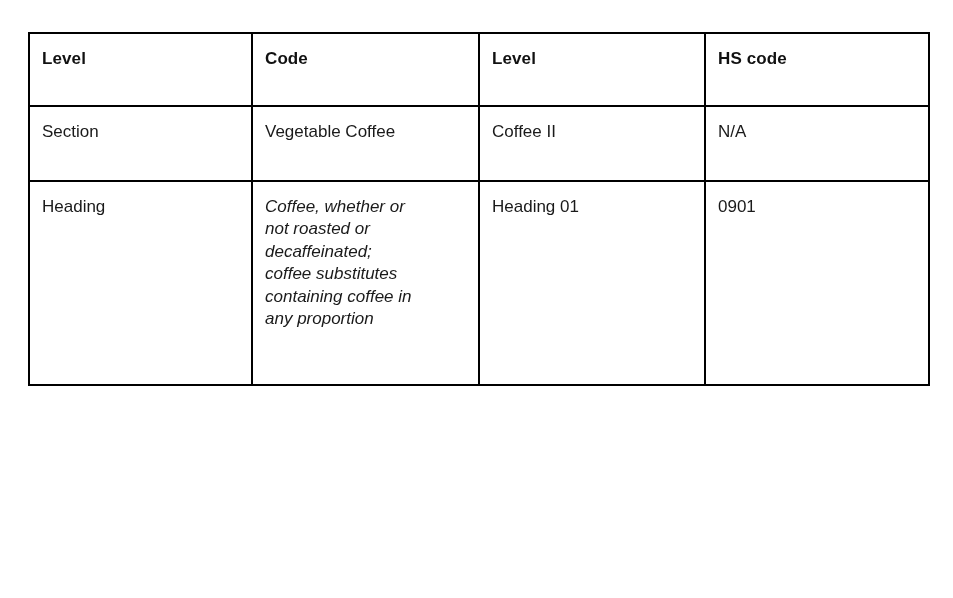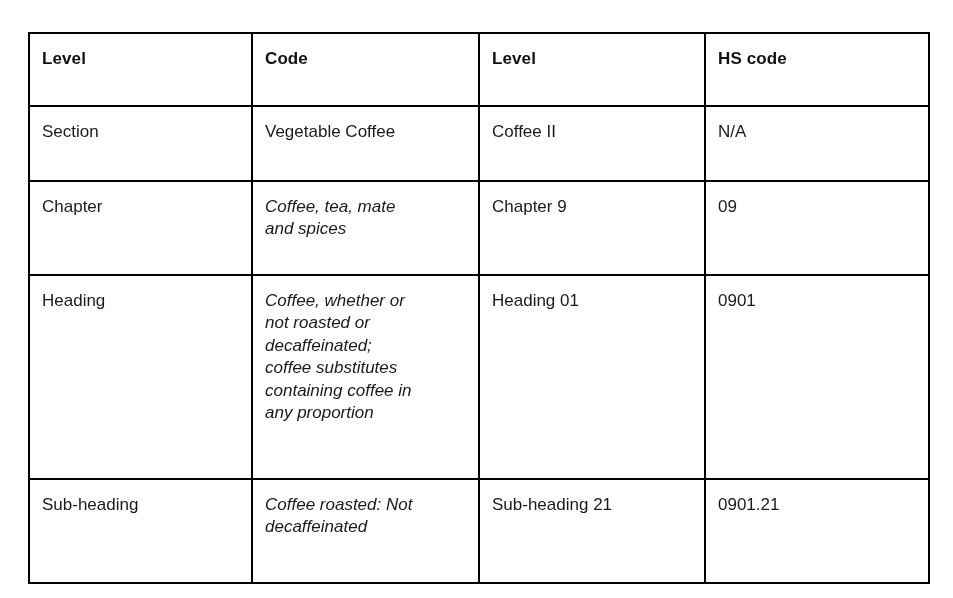--- a/index.html
+++ b/index.html
@@ -104,35 +104,20 @@
           <span class="cell-text">Vegetable Coffee</span>
         </td>
         <td>
           <span class="cell-text">Coffee II</span>
         </td>
         <td>
           <span class="cell-text">N/A</span>
         </td>
       </tr>
 
-      <tr class="row-chapter">
-        <td>
-          <span class="cell-text">Chapter</span>
-        </td>
-        <td class="cell-italic">
-          <span class="cell-text">Coffee, tea, mate
-and spices</span>
-        </td>
-        <td>
-          <span class="cell-text">Chapter 9</span>
-        </td>
-        <td>
-          <span class="cell-text">09</span>
-        </td>
-      </tr>
 
       <tr class="row-heading">
         <td>
           <span class="cell-text">Heading</span>
         </td>
         <td class="cell-italic">
           <span class="cell-text">Coffee, whether or
 not roasted or
 decaffeinated;
 coffee substitutes
@@ -140,32 +125,17 @@
 any proportion</span>
         </td>
         <td>
           <span class="cell-text">Heading 01</span>
         </td>
         <td>
           <span class="cell-text">0901</span>
         </td>
       </tr>
 
-      <tr class="row-subheading">
-        <td>
-          <span class="cell-text">Sub-heading</span>
-        </td>
-        <td class="cell-italic">
-          <span class="cell-text">Coffee roasted: Not
-decaffeinated</span>
-        </td>
-        <td>
-          <span class="cell-text">Sub-heading 21</span>
-        </td>
-        <td>
-          <span class="cell-text">0901.21</span>
-        </td>
-      </tr>
 
     </tbody>
   </table>
 
 </div>
 
 </body></html>

